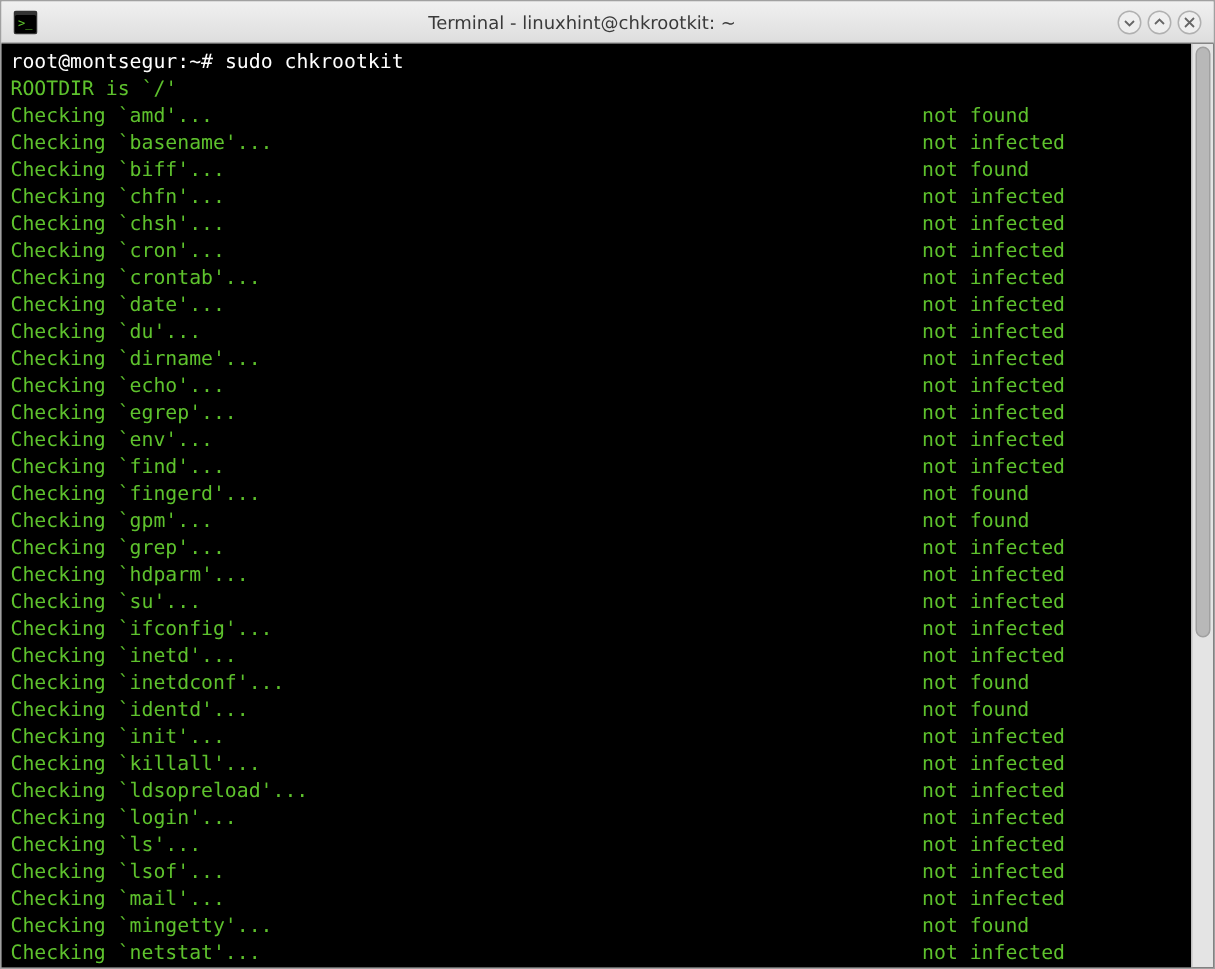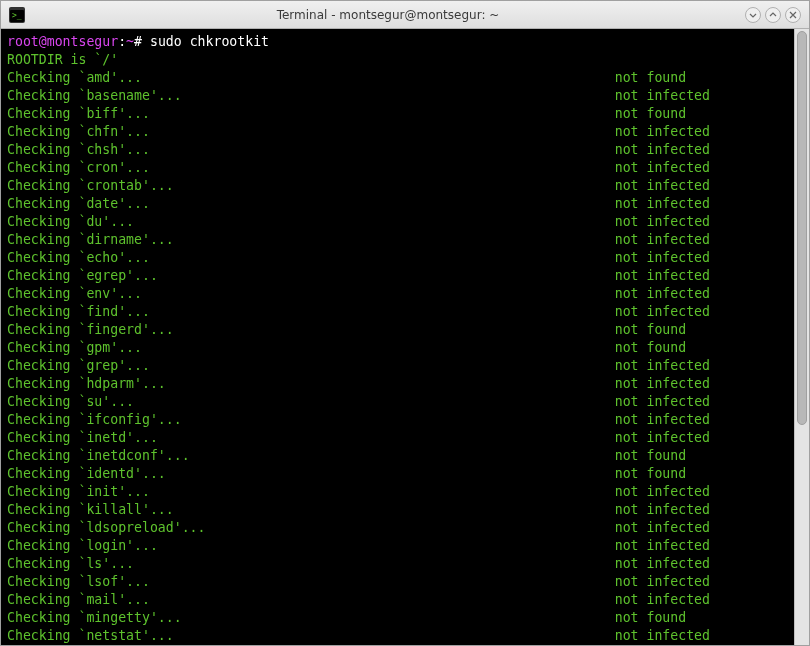--- a/index.html
+++ b/index.html
@@ -63,21 +63,21 @@
       overflow: hidden;
     }
     .terminal-content {
       padding: 4px 6px;
       font-family: "DejaVu Sans Mono", "Liberation Mono", monospace;
       font-size: 13.2px;
       line-height: 18px;
       white-space: pre;
       color: #5ec22d;
     }
-    .prompt-red { color: #d946ef; }
+    .prompt-red { color: #ffffff; }
     .prompt-white { color: #ffffff; }
     .line { display: block; }
     .check-label { display: inline-block; }
     .status { display: inline-block; margin-left: 44px; }
     .scrollbar {
       position: absolute;
       right: 0;
       top: 0;
       width: 15px;
       height: 100%;
@@ -100,21 +100,21 @@
 
 <div class="window">
   <div class="titlebar">
     <span class="titlebar-icon">
       <svg viewBox="0 0 16 16">
           <rect x="0" y="0" width="16" height="16" rx="2" fill="#333"></rect>
           <rect x="1" y="3" width="14" height="12" rx="1" fill="#000"></rect>
           <text x="3" y="11" font-size="8" fill="#5ec22d" font-family="monospace">&gt;_</text>
         </svg>
     </span>
-    <span class="titlebar-title">Terminal - montsegur@montsegur: ~</span>
+    <span class="titlebar-title">Terminal - linuxhint@chkrootkit: ~</span>
     <div class="window-controls">
       <div class="window-control">
         <svg width="8" height="8" viewBox="0 0 8 8">
             <path d="M1 5 L4 2 L7 5" stroke="#666" stroke-width="1.2" fill="none" transform="rotate(180 4 4)"></path>
           </svg>
       </div>
       <div class="window-control">
         <svg width="8" height="8" viewBox="0 0 8 8">
             <path d="M1 5 L4 2 L7 5" stroke="#666" stroke-width="1.2" fill="none"></path>
           </svg>

